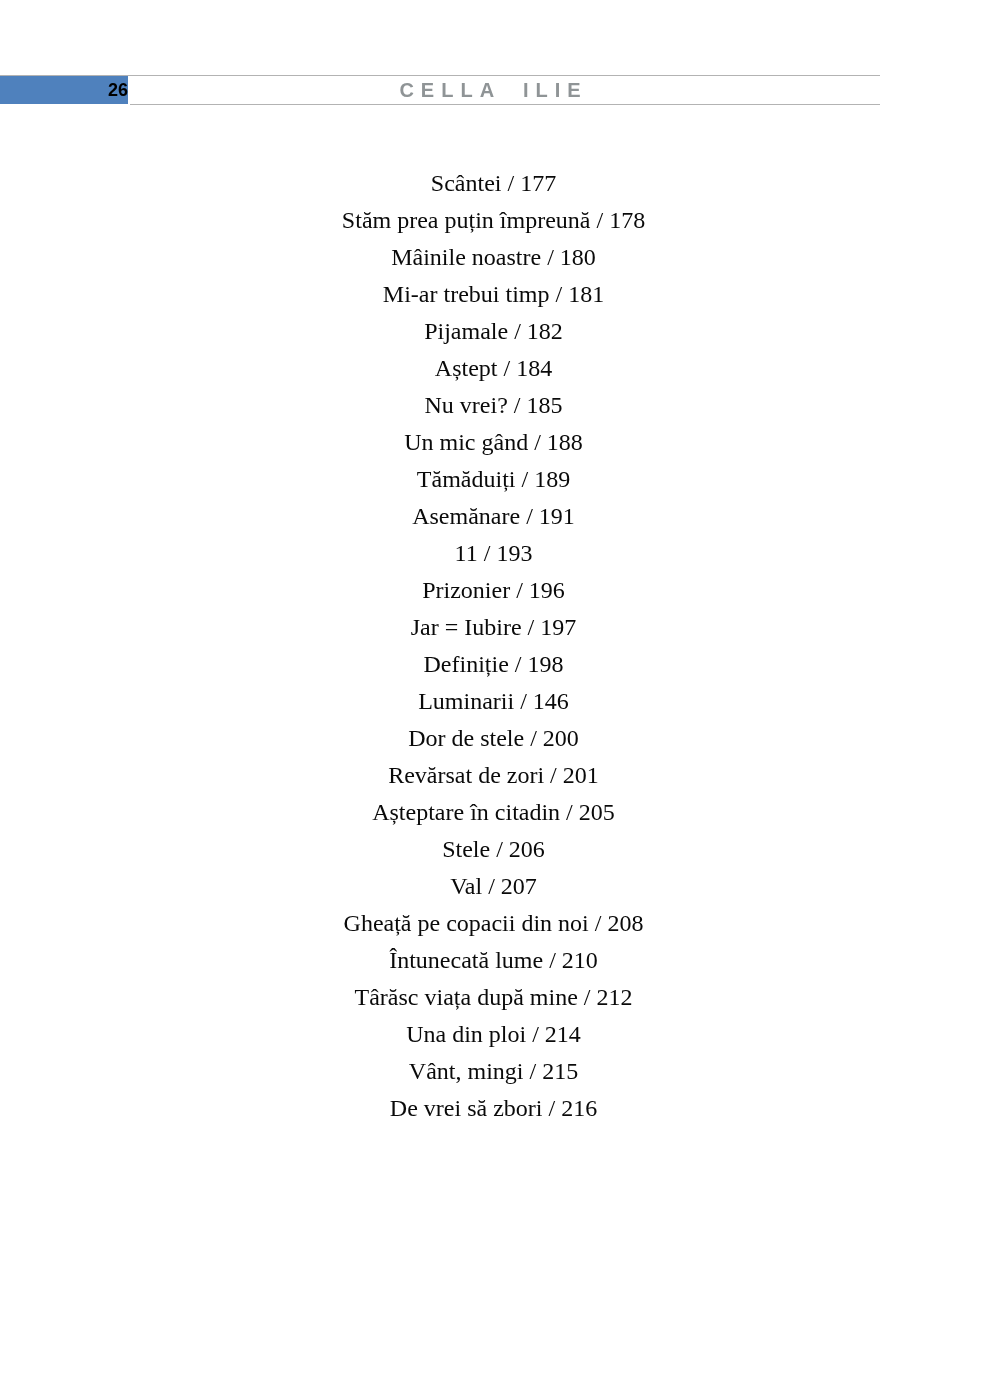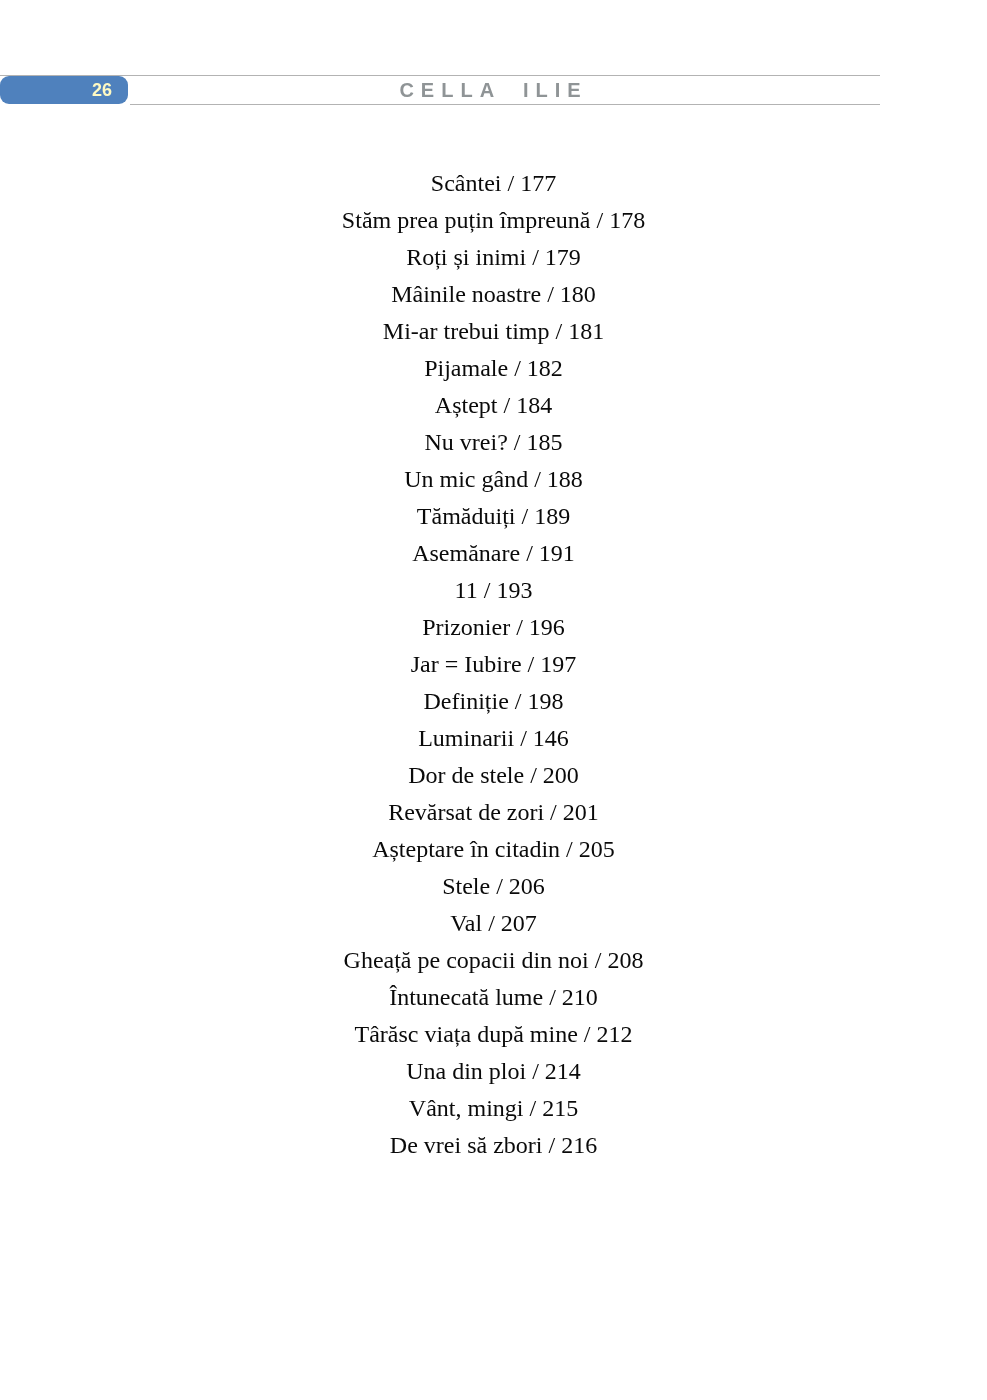--- a/index.html
+++ b/index.html
@@ -39,29 +39,28 @@
     height: 1px;
     background: #b3b3b3;
   }
   .page-number-box {
     position: absolute;
     top: 1px;
     left: 0;
     width: 128px;
     height: 28px;
     background: #4f81bd;
-    color: #fef9c3;
+    color: #000000;
     font-family: "Liberation Sans", sans-serif;
     font-weight: bold;
     font-size: 18px;
     line-height: 28px;
     text-align: right;
-    padding-right: 16px;
+    padding-right: 0;
     box-sizing: border-box;
-    border-radius: 9px;
   }
   .running-title {
     position: absolute;
     top: 0;
     left: 0;
     width: 987px;
     height: 30px;
     line-height: 30px;
     text-align: center;
     font-family: "Liberation Sans", sans-serif;
@@ -98,23 +97,20 @@
   <div class="running-title">CELLA ILIE</div>
   <div class="rule-bottom"></div>
 </div>
 
 <div class="toc-list">
     <div class="toc-entry">
     <span>Scântei / 177</span>
   </div>
     <div class="toc-entry">
     <span>Stăm prea puțin împreună / 178</span>
-  </div>
-    <div class="toc-entry">
-    <span>Roți și inimi / 179</span>
   </div>
     <div class="toc-entry">
     <span>Mâinile noastre / 180</span>
   </div>
     <div class="toc-entry">
     <span>Mi-ar trebui timp / 181</span>
   </div>
     <div class="toc-entry">
     <span>Pijamale / 182</span>
   </div>

